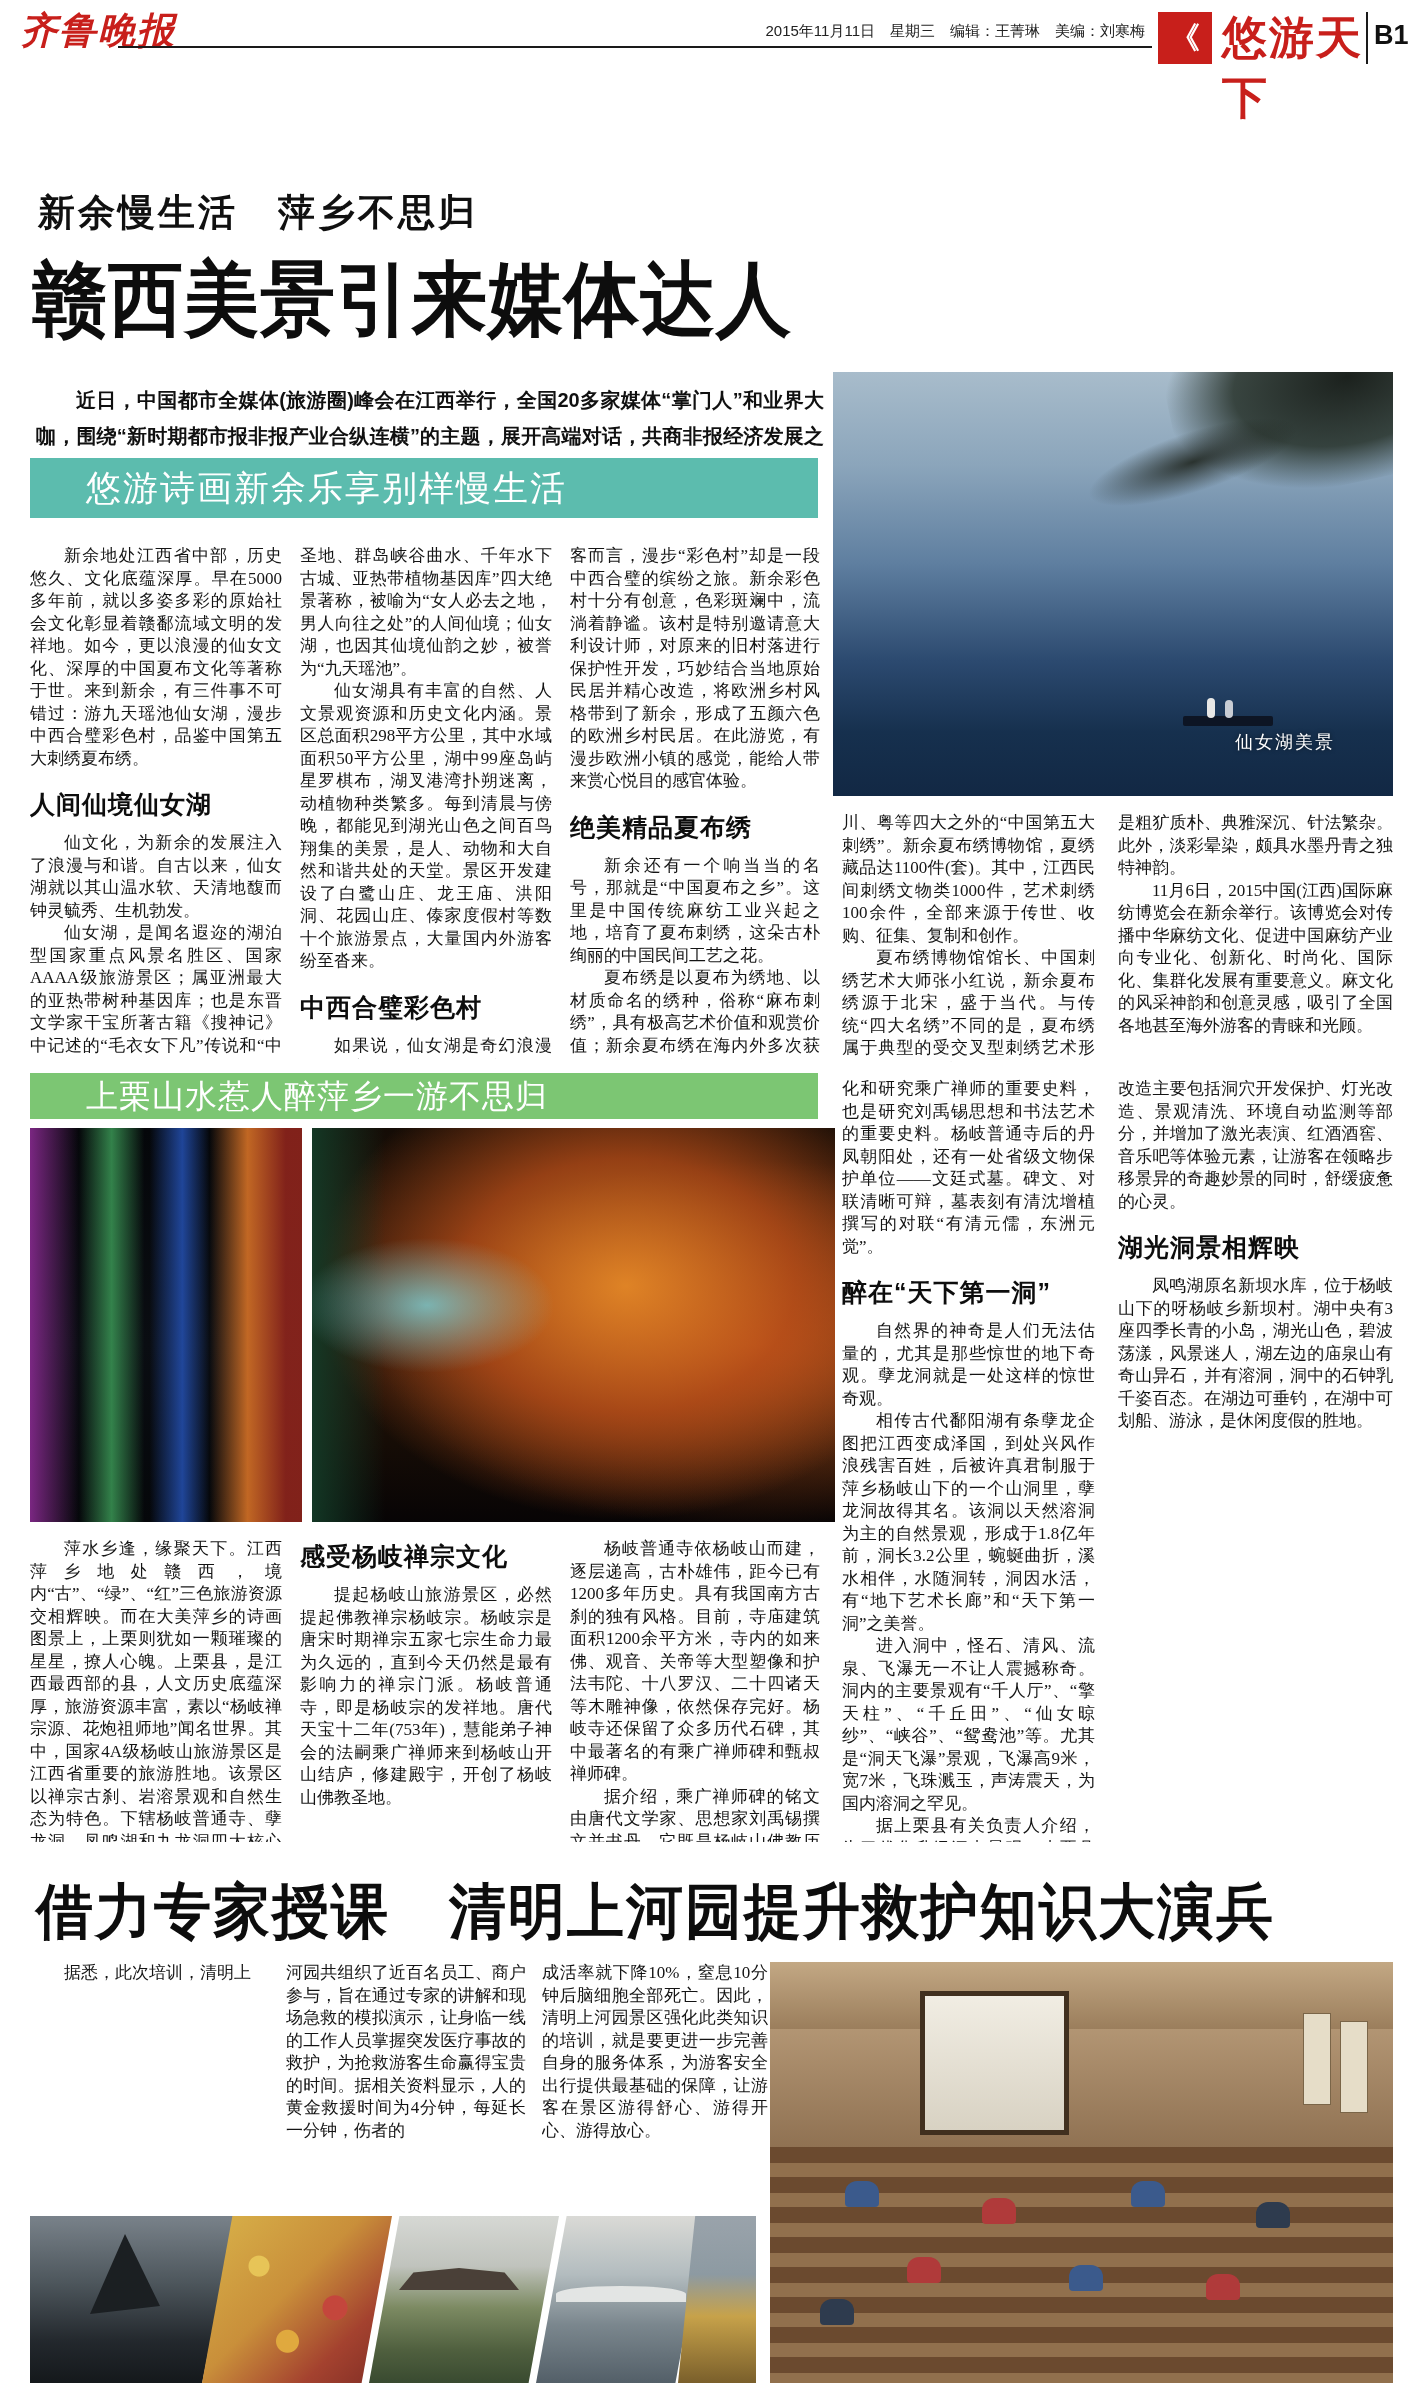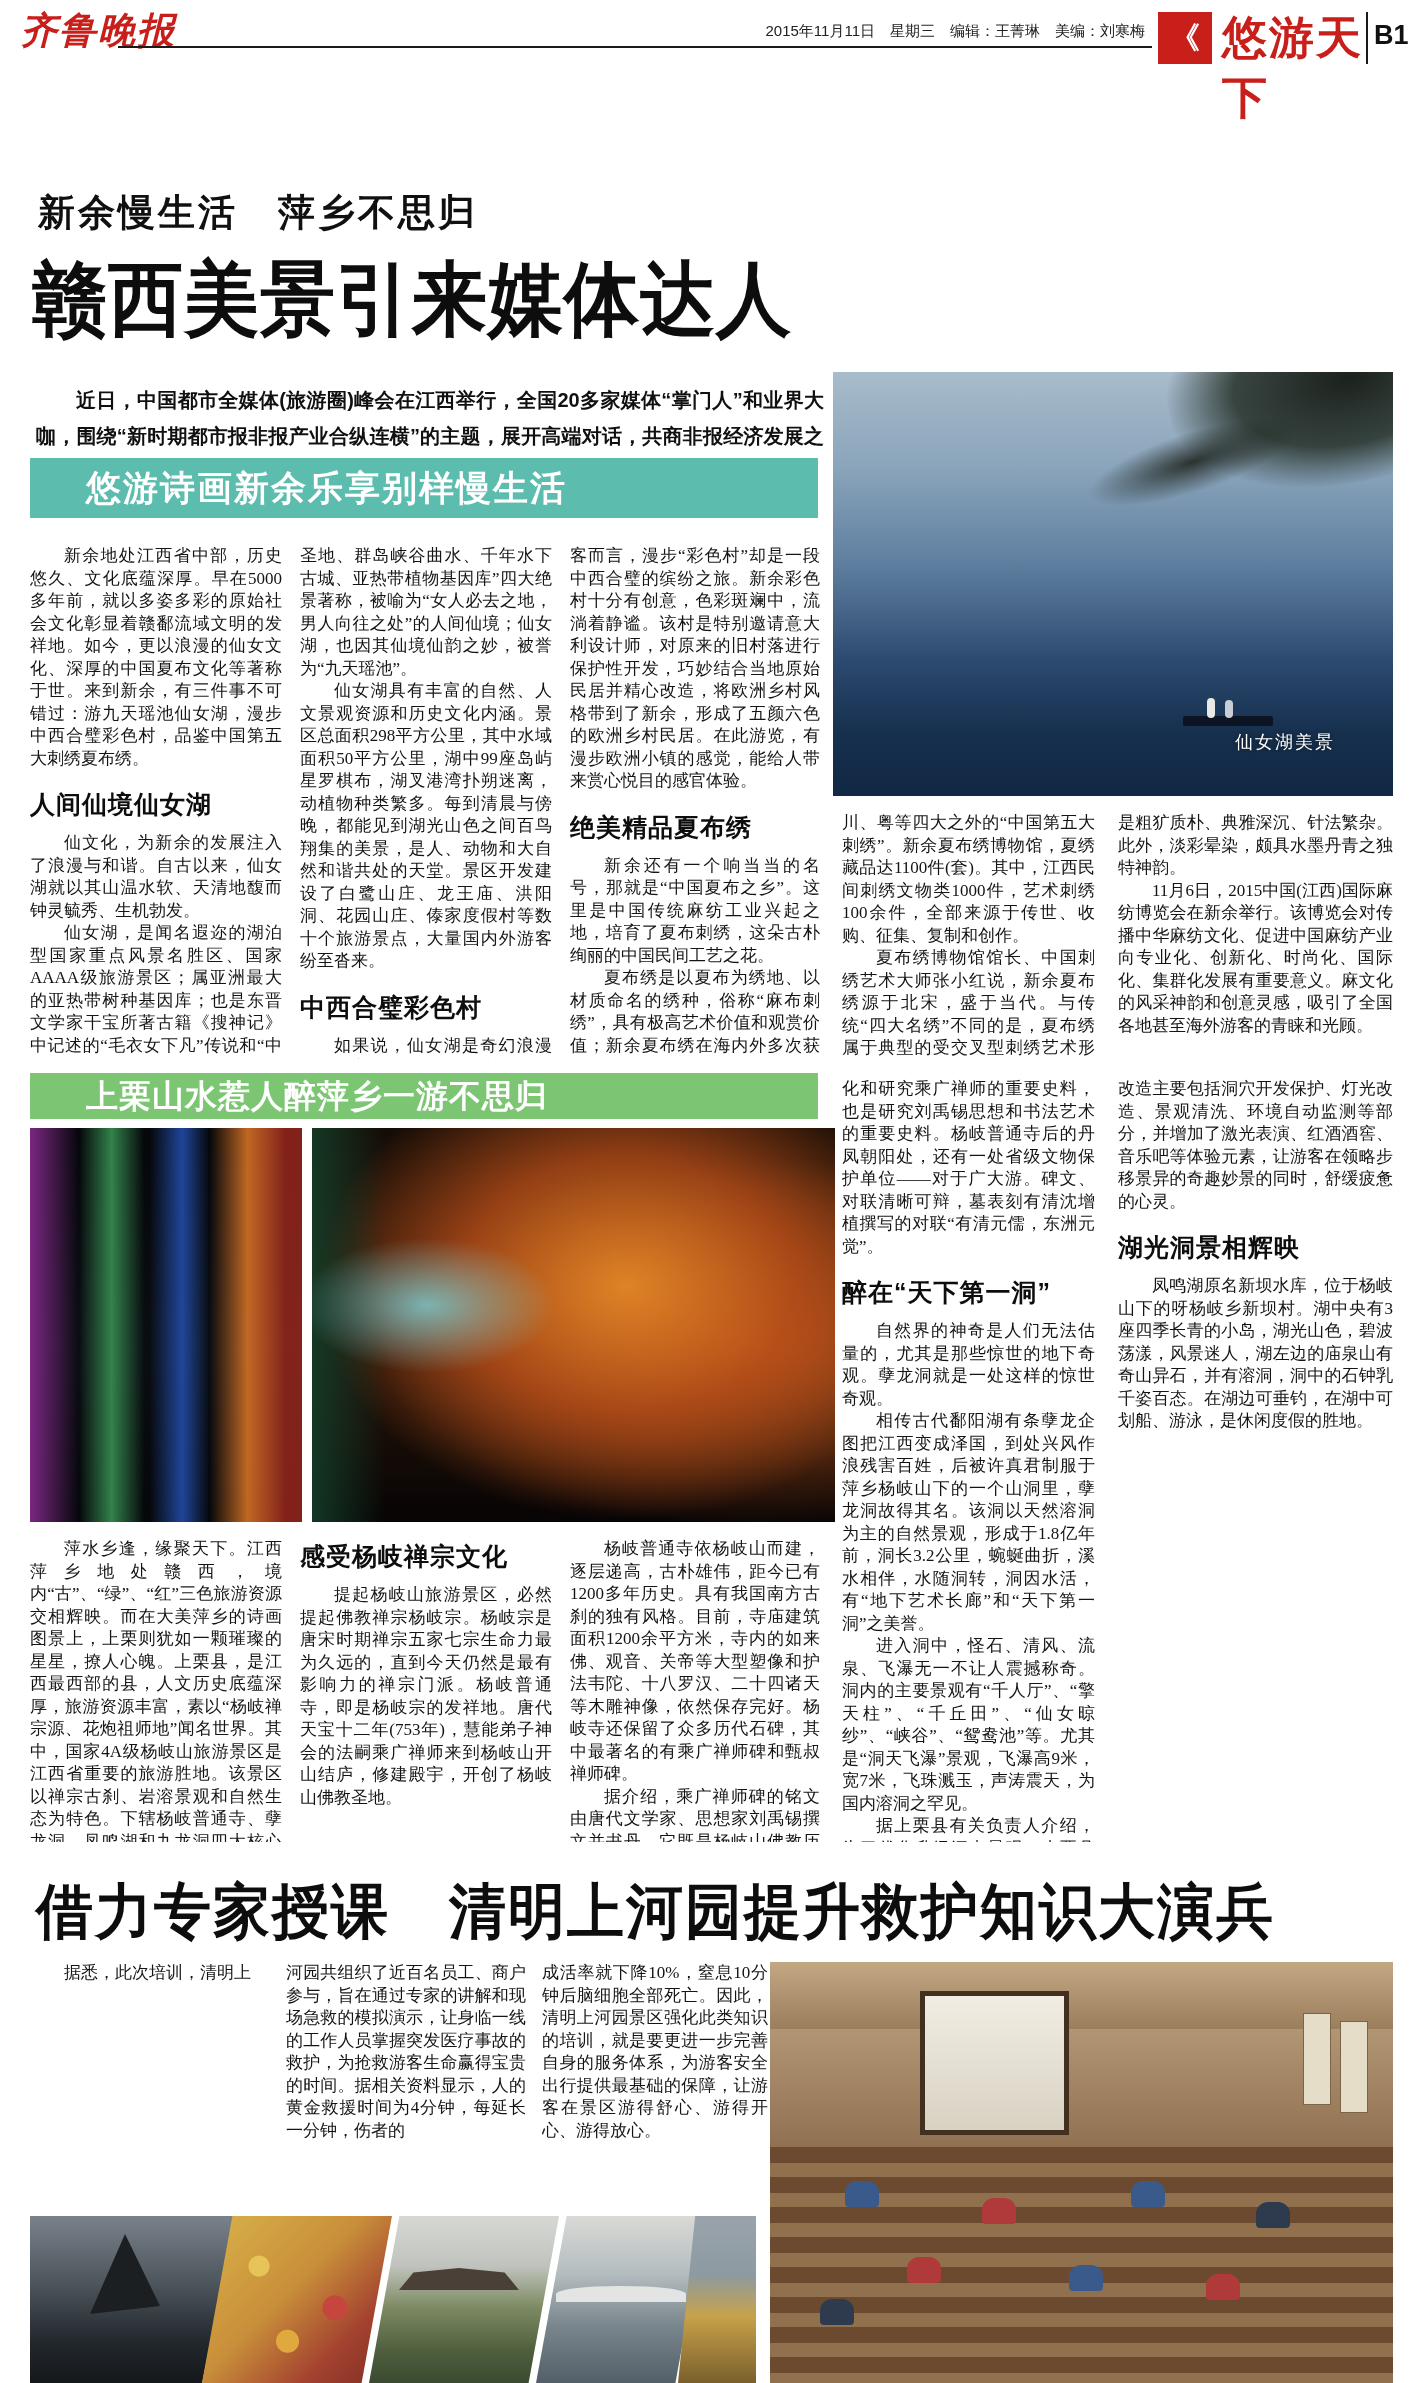--- a/index.html
+++ b/index.html
@@ -23,21 +23,21 @@
   #page-no{left:1374px;top:20px;font-size:27px;font-weight:bold;color:#111;}
 
   
   #kicker{left:38px;top:188px;font-size:37px;font-weight:800;letter-spacing:3px;color:#101010;}
   #headline1{left:32px;top:246px;font-size:75px;font-weight:900;letter-spacing:1px;
     color:#0d0d0d;transform:scaleY(1.08);transform-origin:top left;white-space:nowrap;}
   #lede{left:36px;top:382px;width:788px;font-size:20px;line-height:36px;font-weight:600;
     text-indent:2em;text-align:justify;color:#101010;}
 
   
-  .banner{box-sizing:border-box;color:#fff;font-weight:700;padding-left:56px;white-space:nowrap;}
+  .banner{box-sizing:border-box;color:#fff;font-weight:400;padding-left:56px;white-space:nowrap;}
   #banner1{left:30px;top:458px;width:788px;height:60px;line-height:60px;font-size:35px;letter-spacing:2px;}
   #banner2{left:30px;top:1073px;width:788px;height:46px;line-height:46px;font-size:32px;letter-spacing:1px;}
 
   
   .col{overflow:hidden;}
   .col p{margin:0;font-size:17px;line-height:22.5px;text-align:justify;text-indent:2em;}
   .col p.noindent{text-indent:0;}
   .col h3{font-family:"Liberation Sans","DejaVu Sans",sans-serif;font-size:25px;
     font-weight:700;margin:18px 0 11px 0;color:#0d0d0d;letter-spacing:1px;}
   .col h3:first-child{margin-top:2px;}
@@ -189,21 +189,21 @@
   </div>
 <div class="abs col" id="a2l1">
     <h3>感受杨岐禅宗文化</h3>
     <p>提起杨岐山旅游景区，必然提起佛教禅宗杨岐宗。杨岐宗是唐宋时期禅宗五家七宗生命力最为久远的，直到今天仍然是最有影响力的禅宗门派。杨岐普通寺，即是杨岐宗的发祥地。唐代天宝十二年(753年)，慧能弟子神会的法嗣乘广禅师来到杨岐山开山结庐，修建殿宇，开创了杨岐山佛教圣地。</p>
   </div>
 <div class="abs col" id="a2l2">
     <p>杨岐普通寺依杨岐山而建，逐层递高，古朴雄伟，距今已有1200多年历史。具有我国南方古刹的独有风格。目前，寺庙建筑面积1200余平方米，寺内的如来佛、观音、关帝等大型塑像和护法韦陀、十八罗汉、二十四诸天等木雕神像，依然保存完好。杨岐寺还保留了众多历代石碑，其中最著名的有乘广禅师碑和甄叔禅师碑。</p>
     <p>据介绍，乘广禅师碑的铭文由唐代文学家、思想家刘禹锡撰文并书丹，它既是杨岐山佛教历史文</p>
   </div>
 <div class="abs col" id="a2r0">
-    <p class="noindent">化和研究乘广禅师的重要史料，也是研究刘禹锡思想和书法艺术的重要史料。杨岐普通寺后的丹凤朝阳处，还有一处省级文物保护单位——对于广大游。碑文、对联清晰可辩，墓表刻有清沈增植撰写的对联“有清元儒，东洲元觉”。</p>
+    <p class="noindent">化和研究乘广禅师的重要史料，也是研究刘禹锡思想和书法艺术的重要史料。杨岐普通寺后的丹凤朝阳处，还有一处省级文物保护单位——文廷式墓。碑文、对联清晰可辩，墓表刻有清沈增植撰写的对联“有清元儒，东洲元觉”。</p>
     <h3>醉在“天下第一洞”</h3>
     <p>自然界的神奇是人们无法估量的，尤其是那些惊世的地下奇观。孽龙洞就是一处这样的惊世奇观。</p>
     <p>相传古代鄱阳湖有条孽龙企图把江西变成泽国，到处兴风作浪残害百姓，后被许真君制服于萍乡杨岐山下的一个山洞里，孽龙洞故得其名。该洞以天然溶洞为主的自然景观，形成于1.8亿年前，洞长3.2公里，蜿蜒曲折，溪水相伴，水随洞转，洞因水活，有“地下艺术长廊”和“天下第一洞”之美誉。</p>
     <p>进入洞中，怪石、清风、流泉、飞瀑无一不让人震撼称奇。洞内的主要景观有“千人厅”、“擎天柱”、“千丘田”、“仙女晾纱”、“峡谷”、“鸳鸯池”等。尤其是“洞天飞瀑”景观，飞瀑高9米，宽7米，飞珠溅玉，声涛震天，为国内溶洞之罕见。</p>
     <p>据上栗县有关负责人介绍，为了优化升级洞内景观，上栗县已投资2000余万元对孽龙洞洞内景观和设施进行了全面升级改造，洞内</p>
   </div>
 <div class="abs col" id="a2r1">
     <p class="noindent">改造主要包括洞穴开发保护、灯光改造、景观清洗、环境自动监测等部分，并增加了激光表演、红酒酒窖、音乐吧等体验元素，让游客在领略步移景异的奇趣妙景的同时，舒缓疲惫的心灵。</p>
     <h3>湖光洞景相辉映</h3>
     <p>凤鸣湖原名新坝水库，位于杨岐山下的呀杨岐乡新坝村。湖中央有3座四季长青的小岛，湖光山色，碧波荡漾，风景迷人，湖左边的庙泉山有奇山异石，并有溶洞，洞中的石钟乳千姿百态。在湖边可垂钓，在湖中可划船、游泳，是休闲度假的胜地。</p>

